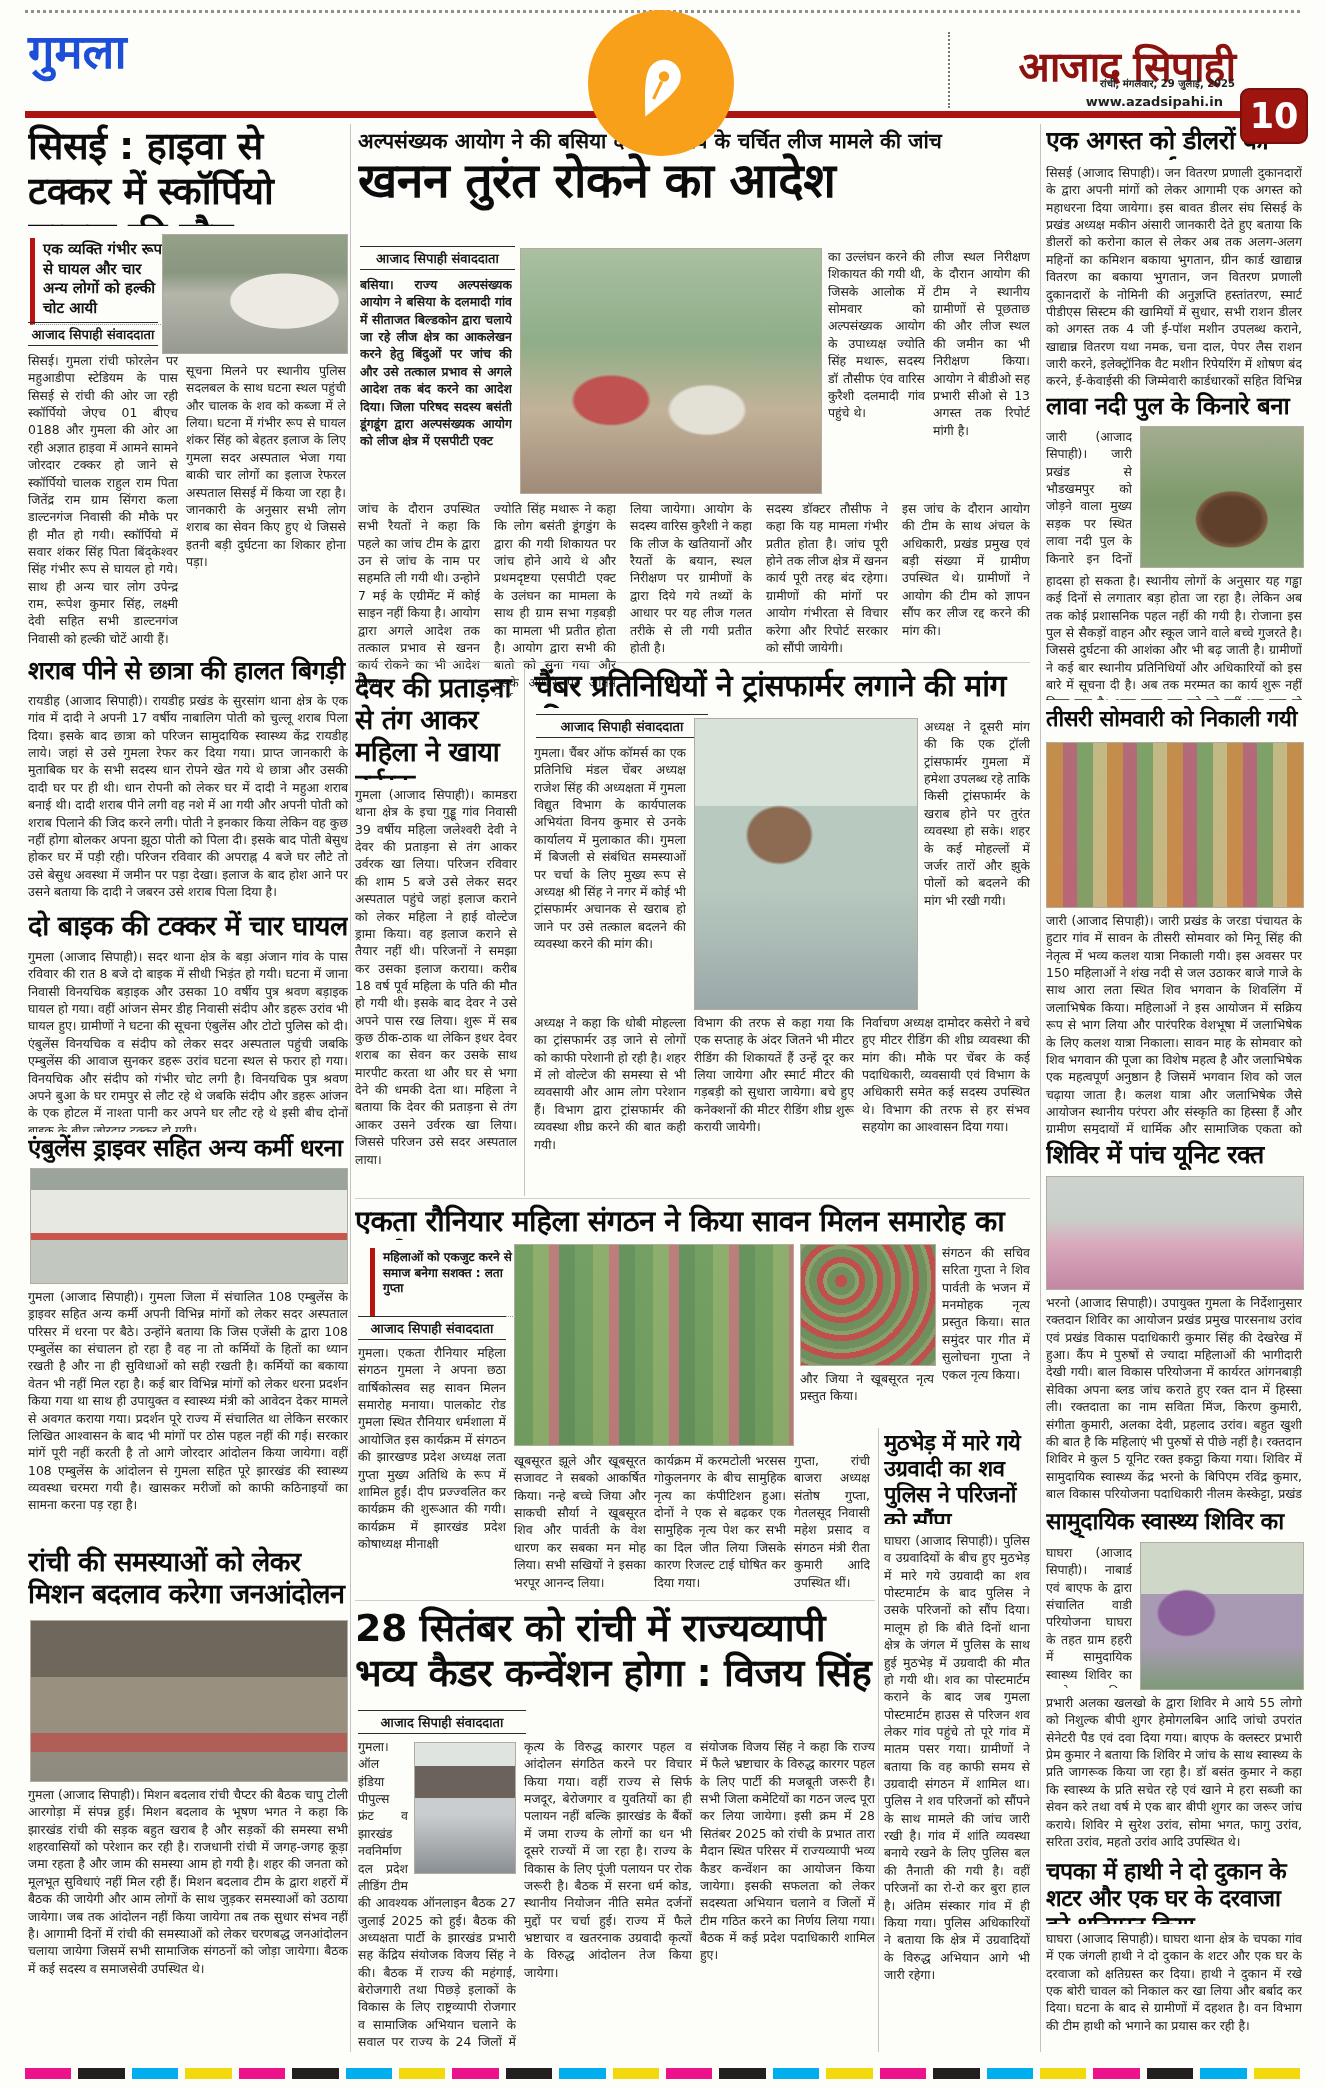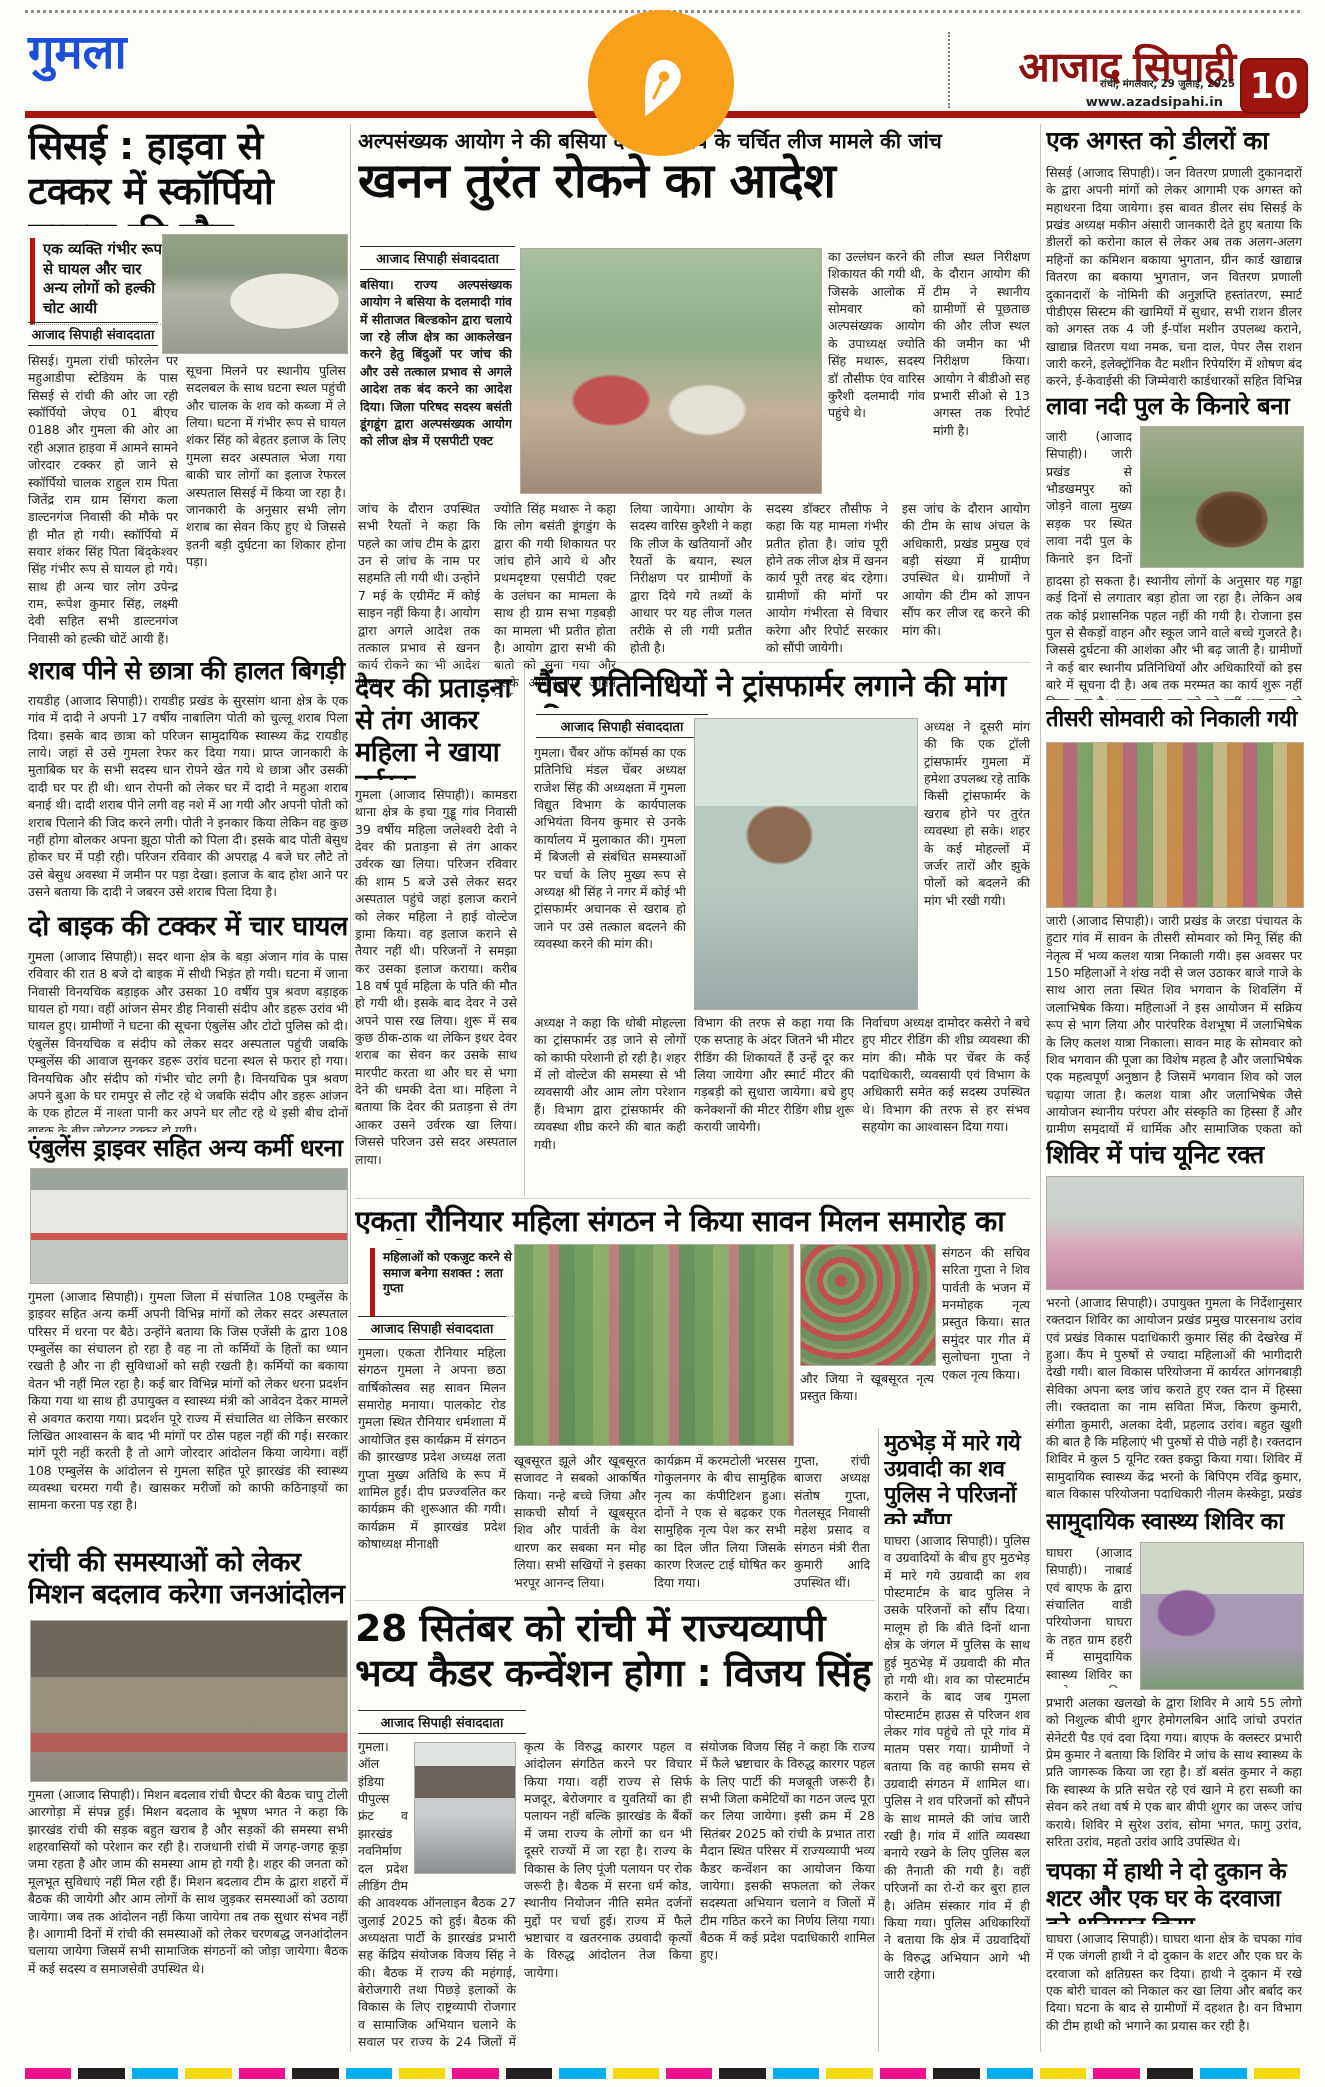--- a/index.html
+++ b/index.html
@@ -18,21 +18,21 @@
   .hrule{border-top:1px solid #cfcfcf;height:0;}
   .dotted-top{border-top:3px dotted #8f8f8f;height:0;}
   .dotted-v{border-left:2px dotted #777;width:0;}
   .logo-circle{background:#F9A01B;border-radius:50%;z-index:4;display:flex;align-items:center;justify-content:center;}
   .masthead{color:#8C1310;font-weight:900;font-size:41px;text-align:right;line-height:1;letter-spacing:-1px;}
   .dateline{font-size:10px;font-weight:bold;text-align:right;color:#222;}
   .website{font-size:13px;font-weight:bold;text-align:right;color:#222;}
   .edition{color:#1d4ed8;font-weight:900;font-size:47px;line-height:1;}
   .red-rule{background:#AA1511;}
   .pagenum{background:#9E1510;border:2px solid #7a0f0c;border-radius:9px;color:#fff;
-           font-size:35px;font-weight:900;display:flex;align-items:center;justify-content:center;}
+           font-size:35px;font-weight:900;display:flex;align-items:center;justify-content:center;margin-top:30px;}
   
   .ph-accident{background:
      radial-gradient(55px 28px at 66% 56%, #eceae2 0 97%, rgba(0,0,0,0) 100%),
      linear-gradient(180deg,#94a189 0%,#8a9780 32%,#b4b6aa 50%,#979a90 100%);}
   .ph-mining{background:
      radial-gradient(40px 26px at 30% 62%, #c05252 0 90%, rgba(0,0,0,0) 100%),
      radial-gradient(40px 26px at 62% 66%, #e3e0d6 0 90%, rgba(0,0,0,0) 100%),
      linear-gradient(180deg,#a9c0a1 0%,#8fae88 38%,#c2b299 66%,#a08a78 100%);}
   .ph-sinkhole{background:
      radial-gradient(46px 36px at 56% 66%, #5e402b 0 62%, #7d5a3f 76%, rgba(0,0,0,0) 80%),

